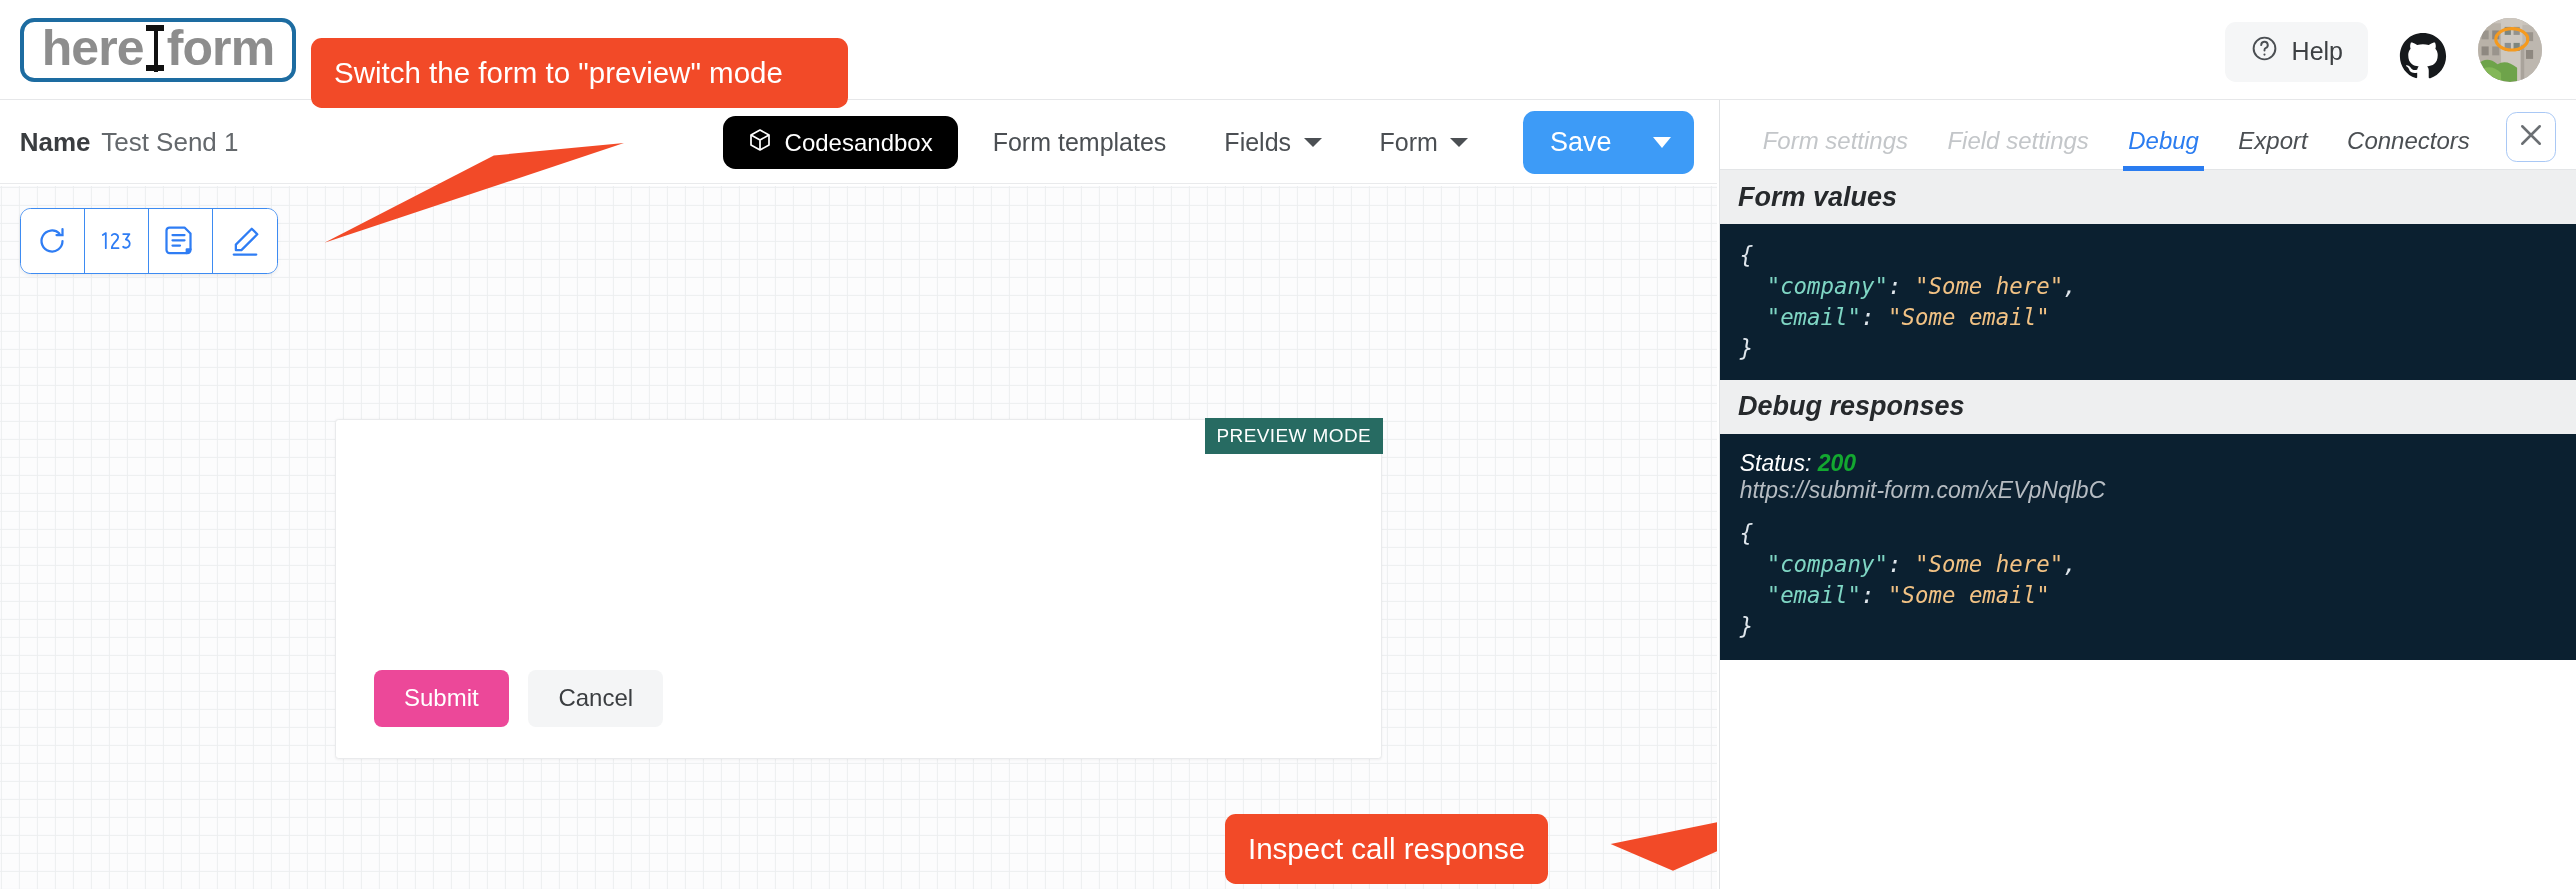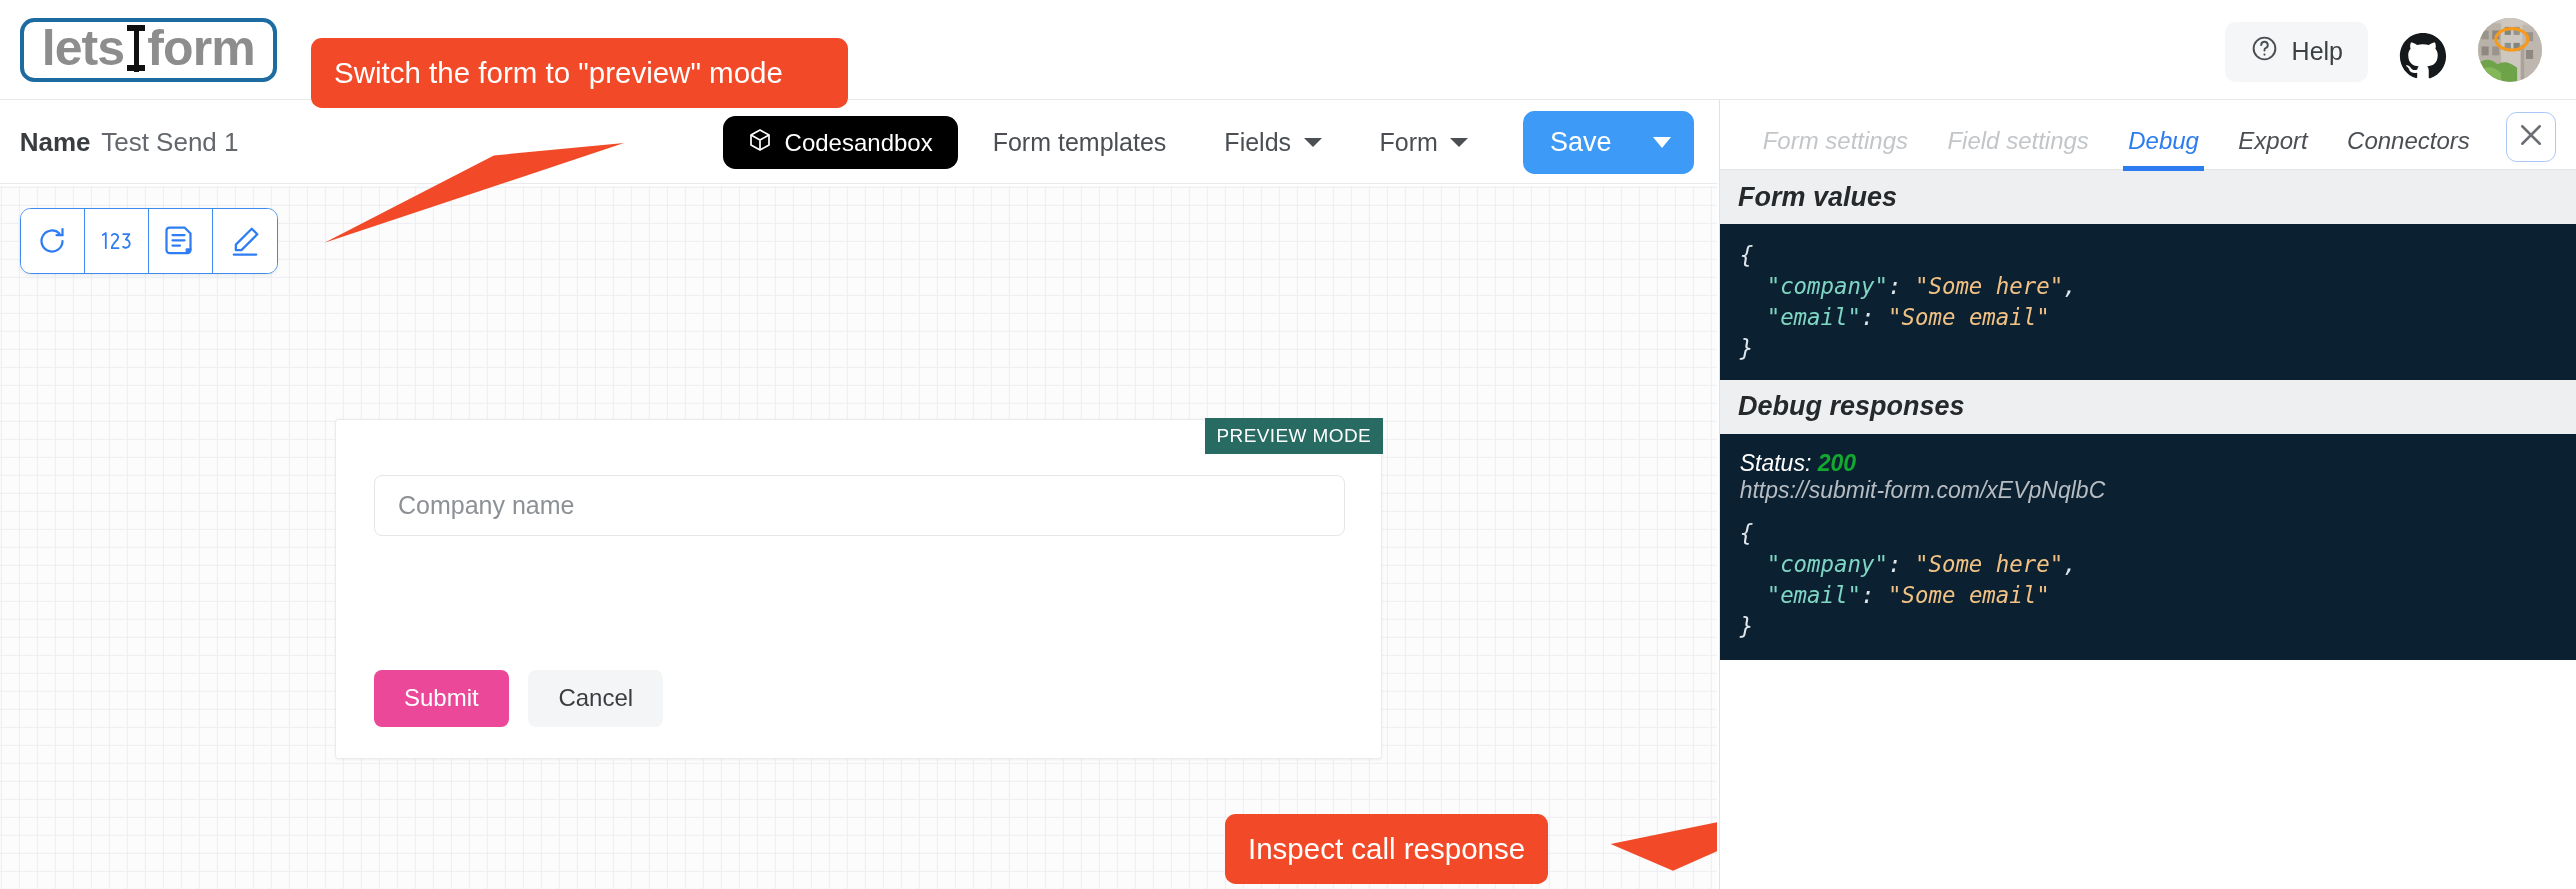--- a/index.html
+++ b/index.html
@@ -207,21 +207,21 @@
     font-family: "Liberation Sans", sans-serif; }
 </style>
 </head>
 <body>
 
 <div class="app">
 
   <div class="header">
     <div class="logo-box">
       <div class="logo-text">
-        <span>lets</span>
+        <span>here</span>
         <span class="logo-caret">
             <span></span>
           </span>
         <span>form</span>
       </div>
     </div>
 
     <div class="header-right">
       <div class="help-btn">
         <span>
@@ -349,21 +349,20 @@
           <svg width="36" height="36" viewBox="0 0 24 24" fill="none" stroke="#2f7df4" stroke-width="1.5" stroke-linecap="round" stroke-linejoin="round">
             <path d="M16.5 3.8 20.2 7.5 9.6 18.1H5.9v-3.7z"></path>
             <path d="M4.5 21h15"></path>
           </svg>
         </span>
       </div>
     </div>
 
     <div class="formcard">
       <div class="preview-badge">PREVIEW MODE</div>
-      <div class="finput i1">Company name</div>
       <div class="btn-row">
         <div class="btn-submit">Submit</div>
         <div class="btn-cancel">Cancel</div>
       </div>
     </div>
 
     <svg class="callout-2-tail" width="233" height="107" viewBox="0 0 260 120">
       <polygon points="0,56 255,4 70,86" fill="#f24a28"></polygon>
     </svg>
     <div class="callout callout-2">

